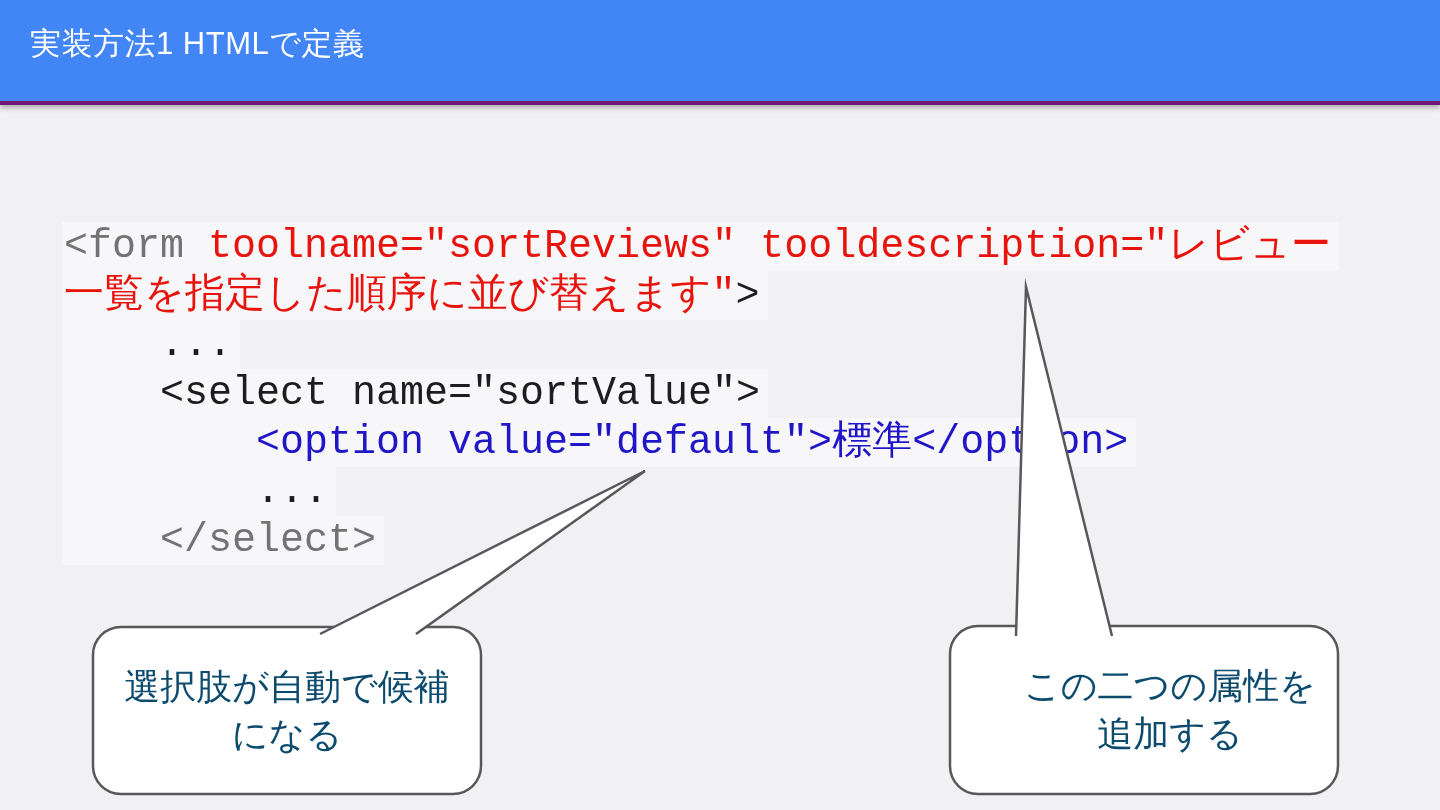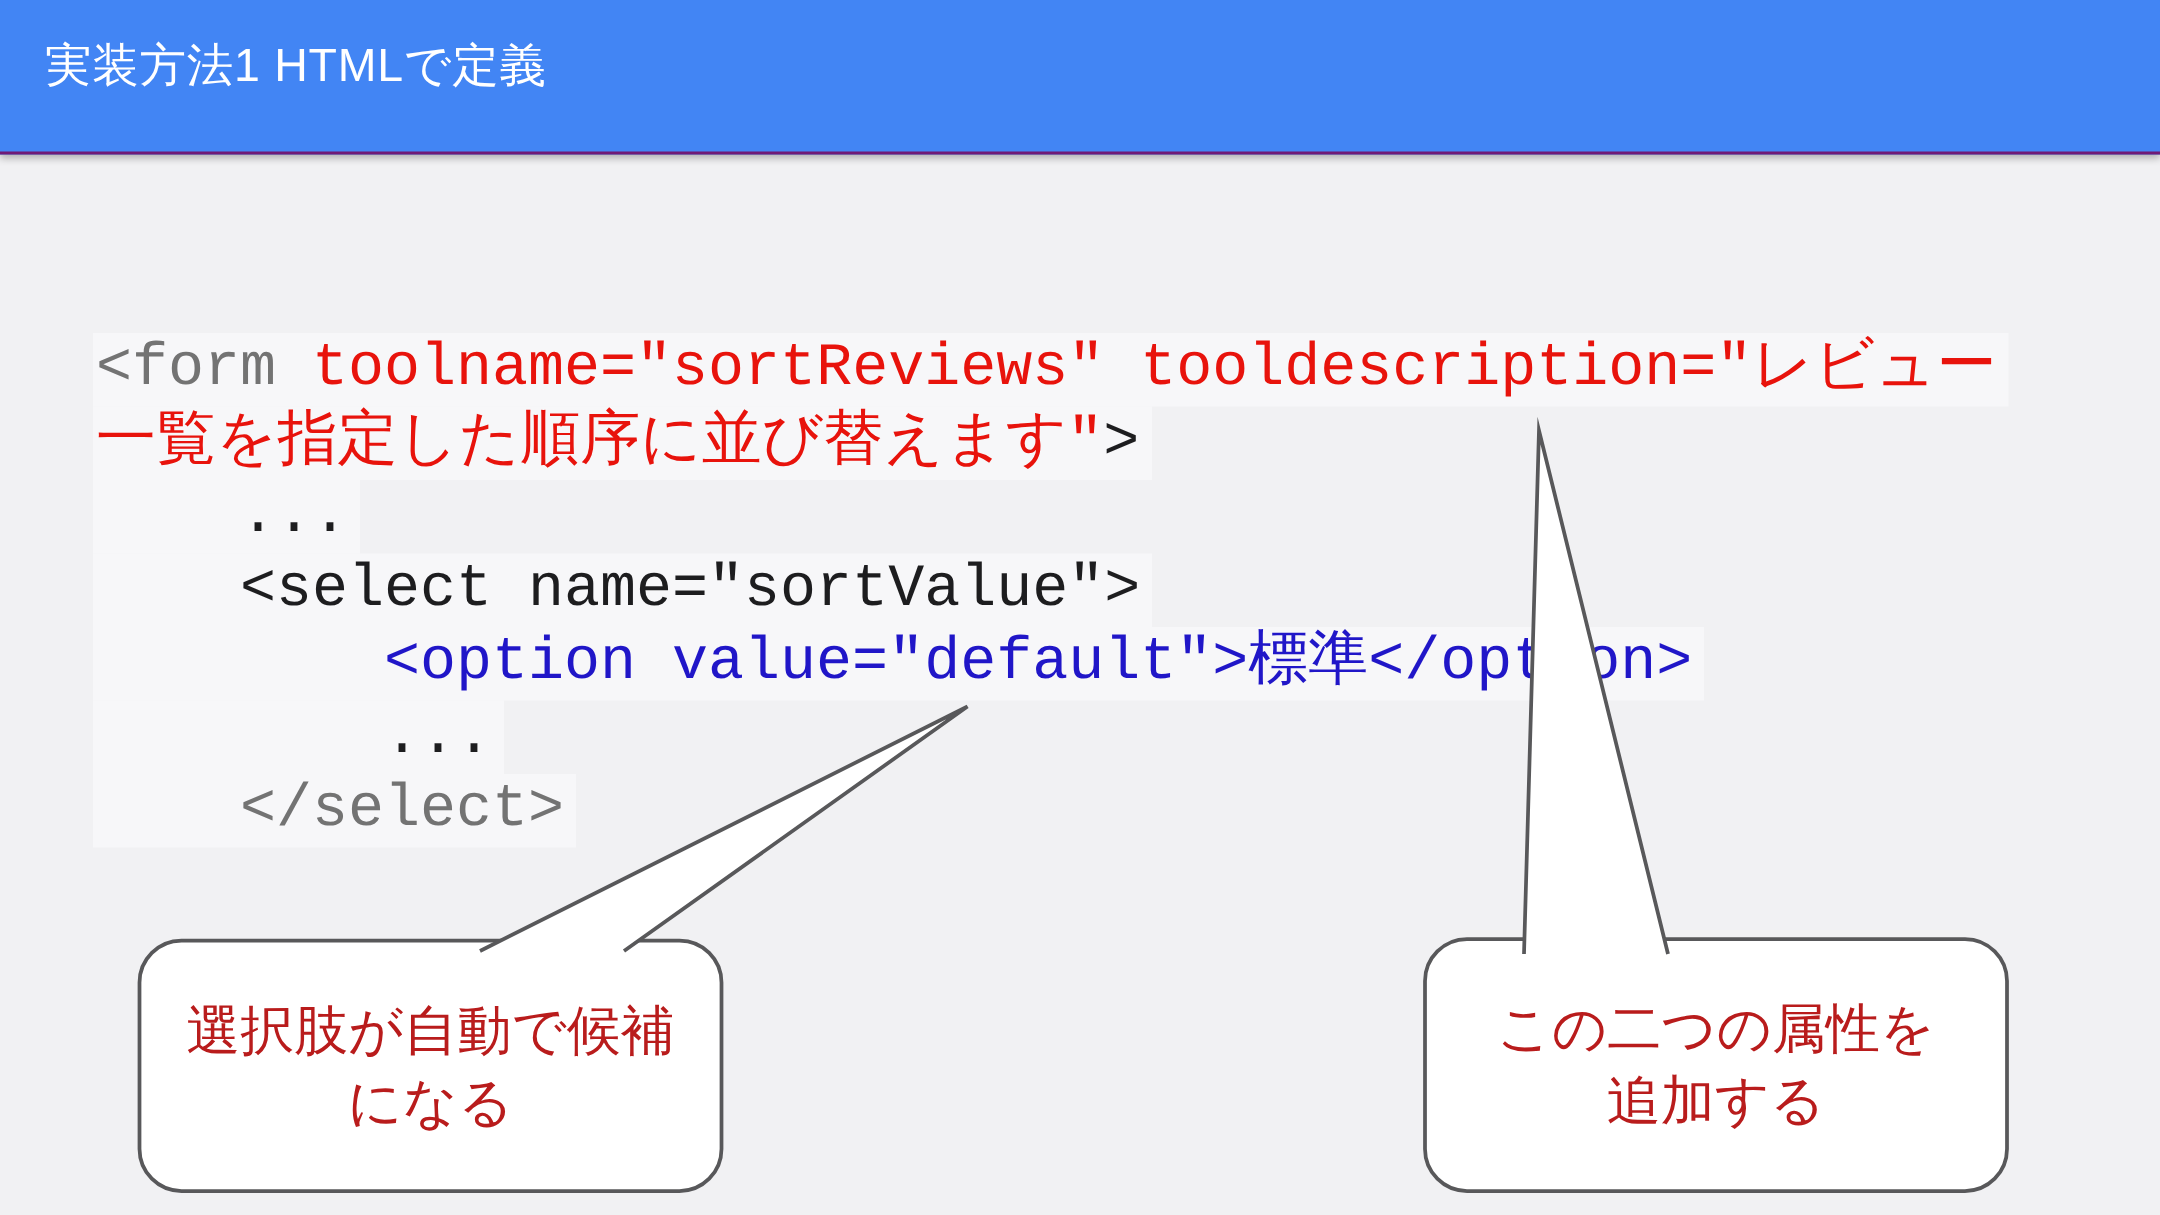--- a/index.html
+++ b/index.html
@@ -13,21 +13,21 @@
     overflow: hidden;
   }
 
   
   .header {
     position: absolute;
     top: 0; left: 0;
     width: 100%;
     height: 101px;
     background: var(--header-bg, #4285f4);
-    border-bottom: 2px solid #701a75;
+    border-bottom: 4px solid #701a75;
     box-shadow: 0 3px 5px rgba(0,0,0,0.28);
   }
   .title {
     position: absolute;
     left: 30px;
     top: 25px;
     font-size: 31px;
     line-height: 38px;
     color: var(--header-fg, #ffffff);
     letter-spacing: 0.5px;
@@ -73,24 +73,24 @@
   
   .bubble-text {
     position: absolute;
     display: flex;
     flex-direction: column;
     align-items: center;
     justify-content: center;
     text-align: center;
     font-size: 36px;
     line-height: 48px;
-    color: #b91c1c;
+    color: #0c4a6e;
   }
   .bubble-text.left  { left: 92px;  top: 627px; width: 390px; height: 167px; }
-  .bubble-text.right { left: 949px; top: 626px; width: 390px; height: 168px; }
+  .bubble-text.right { left: 949px; top: 626px; width: 390px; height: 168px; padding-left: 26px; }
 </style>
 </head>
 <body>
 
 <div class="slide">
 
   <div class="header">
     <div class="title">実装方法1 HTMLで定義</div>
   </div>
 

